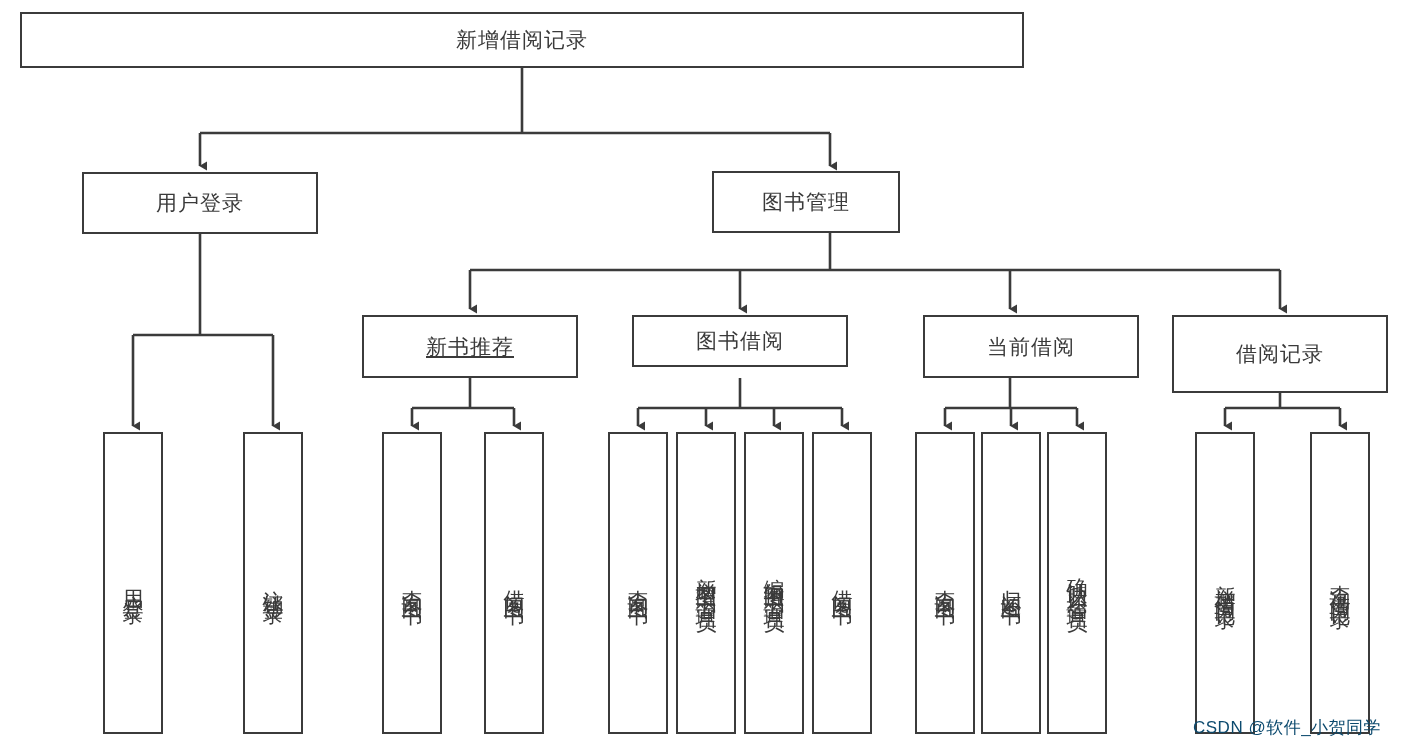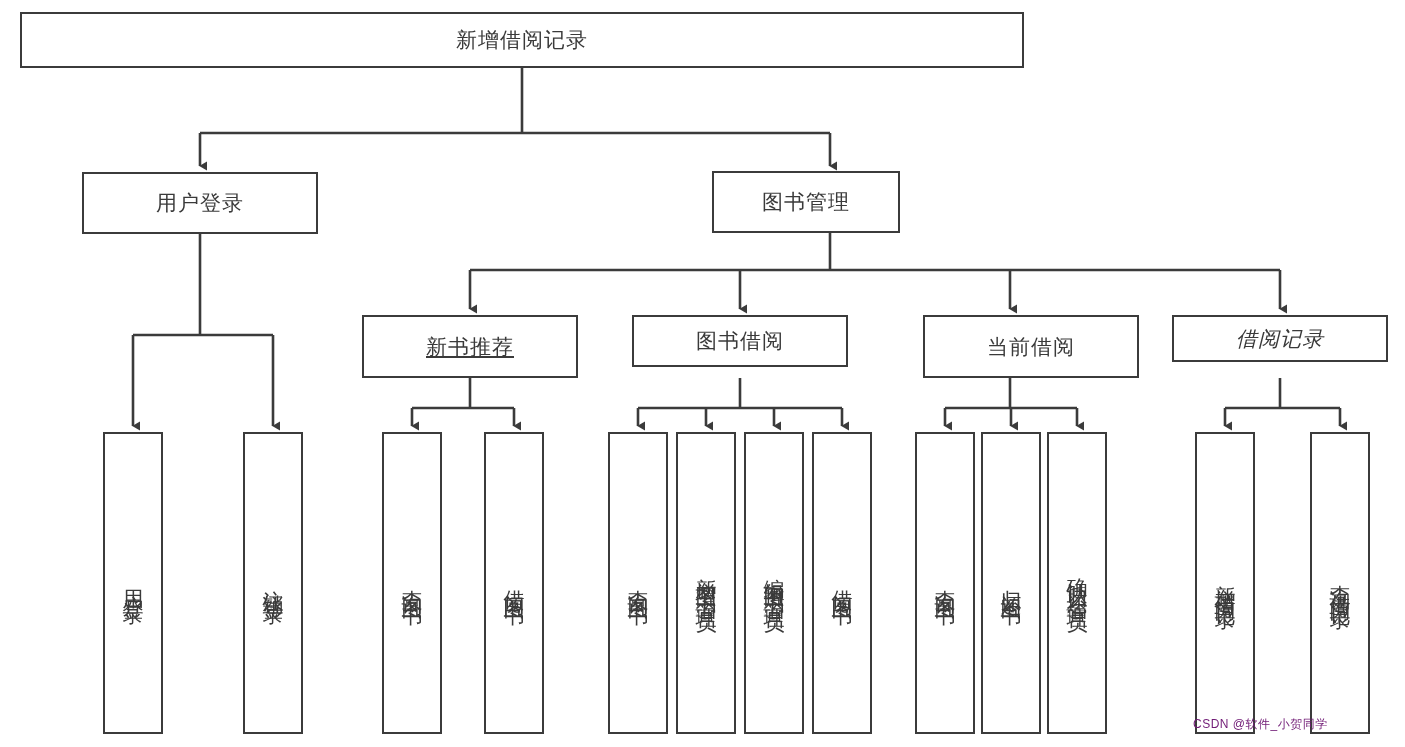--- a/index.html
+++ b/index.html
@@ -49,22 +49,22 @@
     writing-mode: vertical-rl;
     text-orientation: upright;
     font-size: 21px;
     letter-spacing: 5px;
     line-height: 1.05;
     white-space: nowrap;
     display: block;
   }
   .watermark {
     position: absolute;
-    font-size: 12px;
-    color: #701a75;
+    font-size: 17px;
+    color: #0c4a6e;
     white-space: nowrap;
     letter-spacing: 0.5px;
     user-select: none;
   }
 </style>
 </head>
 <body>
 
 <div id="canvas">
 
@@ -131,21 +131,21 @@
 
   <div class="node node-h" style="left:362px; top:315px; width:216px; height:63px;text-decoration:underline;">
     <span class="label">新书推荐</span>
   </div>
   <div class="node node-h" style="left:632px; top:315px; width:216px; height:52px;">
     <span class="label">图书借阅</span>
   </div>
   <div class="node node-h" style="left:902px; top:315px; width:216px; height:63px;margin-left:21px;">
     <span class="label">当前借阅</span>
   </div>
-  <div class="node node-h" style="left:1172px; top:315px; width:216px; height:47px;font-style:italic;">
+  <div class="node node-h" style="left:1172px; top:315px; width:216px; height:78px;">
     <span class="label">借阅记录</span>
   </div>
 
   <div class="node node-v" style="left:103px; top:432px; width:60px; height:302px;">
     <span class="label">用户登录</span>
   </div>
   <div class="node node-v" style="left:243px; top:432px; width:60px; height:302px;">
     <span class="label">注销登录</span>
   </div>
 

